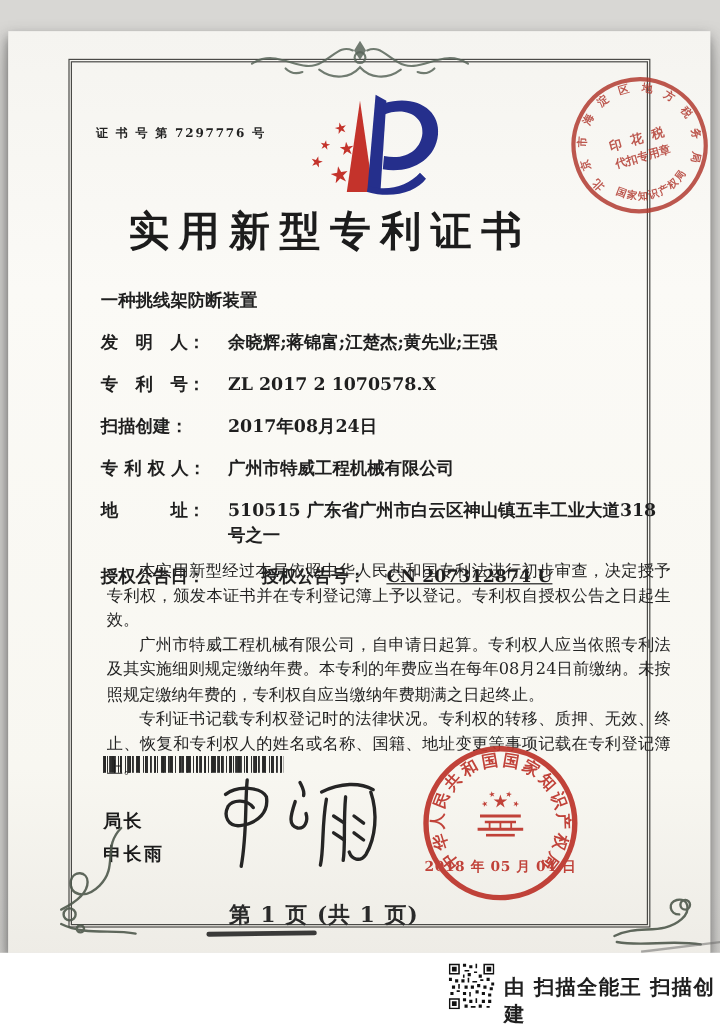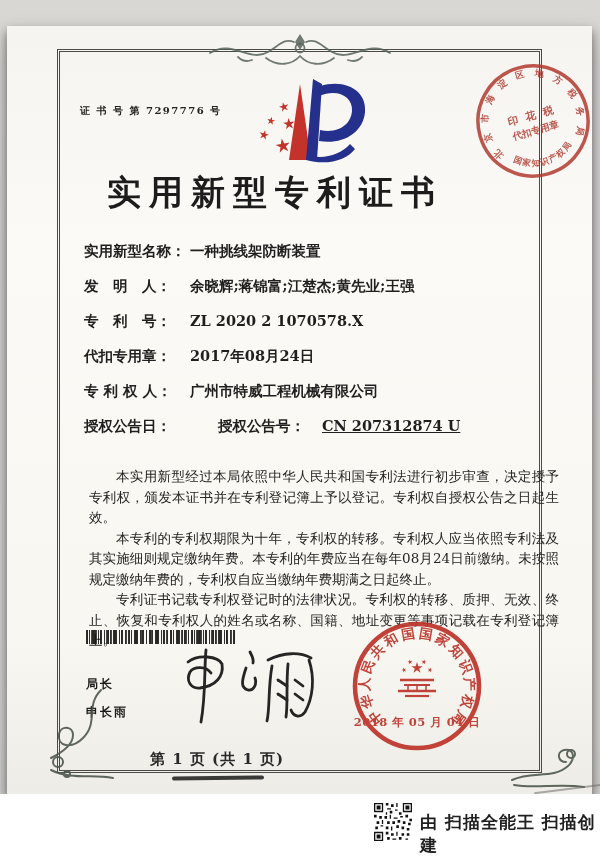--- a/index.html
+++ b/index.html
@@ -42,29 +42,29 @@
   .paras{position:absolute;left:66px;top:466px;width:470px;font-size:13.5px;
     line-height:20.5px;color:#242424;font-weight:500;text-align:justify;margin-left:23px;}
   .paras p{margin:0;text-indent:2em;}
 
   .barcode{position:absolute;left:86px;top:630px;width:150px;height:14px;opacity:.9;
     background:
       repeating-linear-gradient(90deg,#1a1a1a 0 1px,rgba(0,0,0,0) 1px 3px),
       repeating-linear-gradient(90deg,#111 0 2px,rgba(0,0,0,0) 2px 7px),
       repeating-linear-gradient(90deg,#333 0 1px,rgba(0,0,0,0) 1px 5px);}
 
-  .signer{position:absolute;left:86px;top:670px;font-size:12px;font-weight:700;
+  .signer{position:absolute;left:86px;top:670px;font-size:15px;font-weight:700;
     line-height:28px;color:#1b1b1b;letter-spacing:2px;}
   .signature{position:absolute;left:168px;top:636px;width:164px;height:98px;}
 
   .seal-main{position:absolute;left:347px;top:616px;width:140px;height:140px;}
   .seal-tr{position:absolute;left:470px;top:58px;width:126px;height:126px;}
 
-  .footer{position:absolute;left:150px;top:750px;width:240px;
-    font-size:15px;font-weight:600;color:#2a2a2a;letter-spacing:1px;}
+  .footer{position:absolute;left:150px;top:750px;width:240px;text-align:center;
+    font-size:18px;font-weight:600;color:#2a2a2a;letter-spacing:1px;}
 
   .corner-bl{position:absolute;left:43px;top:688px;width:72px;height:98px;}
   .corner-br{position:absolute;left:510px;top:740px;width:76px;height:50px;}
 
   .scanbar{position:absolute;left:0;bottom:0;width:600px;height:62px;background:#ffffff;}
   .qr{position:absolute;left:374px;top:9px;width:38px;height:38px;}
   .scantext{position:absolute;left:420px;top:17px;font-size:17px;font-weight:600;
     color:#1f1f1f;letter-spacing:1px;
     font-family:"DejaVu Sans","Liberation Sans",sans-serif;}
 
@@ -138,49 +138,52 @@
         </g>
       <text y="-2" text-anchor="middle" font-size="10.5" font-weight="bold" letter-spacing="2">印 花 税</text>
       <text y="13" text-anchor="middle" font-size="9.5" font-weight="bold">代扣专用章</text>
     </g>
   </svg>
 
   <div class="title">实用新型专利证书</div>
 
   <div class="fields">
     <div class="frow">
-      <span class="flabel">实用新型名称：</span>
       <span class="fvalue">一种挑线架防断装置</span>
     </div>
     <div class="frow">
       <span class="flabel">发　明　人：</span>
       <span class="fvalue">余晓辉;蒋锦富;江楚杰;黄先业;王强</span>
     </div>
     <div class="frow">
       <span class="flabel">专　利　号：</span>
-      <span class="fvalue">ZL 2020 2 1070578.X</span>
-    </div>
-    <div class="frow">
-      <span class="flabel">代扣专用章：</span>
+      <span class="fvalue">ZL 2017 2 1070578.X</span>
+    </div>
+    <div class="frow">
+      <span class="flabel">扫描创建：</span>
       <span class="fvalue">2017年08月24日</span>
     </div>
     <div class="frow">
       <span class="flabel">专 利 权 人：</span>
       <span class="fvalue">广州市特威工程机械有限公司</span>
+    </div>
+    <div class="frow addr">
+      <span class="flabel">地　　　址：</span>
+      <span class="fvalue">510515 广东省广州市白云区神山镇五丰工业大道318号之一</span>
     </div>
     <div class="frow grant">
       <span class="flabel">授权公告日：</span>
       <span class="flabel2">授权公告号：</span>
       <span class="fvalue2">CN 207312874 U</span>
     </div>
   </div>
 
   <div class="paras">
     <p>本实用新型经过本局依照中华人民共和国专利法进行初步审查，决定授予专利权，颁发本证书并在专利登记簿上予以登记。专利权自授权公告之日起生效。</p>
-    <p>本专利的专利权期限为十年，专利权的转移。专利权人应当依照专利法及其实施细则规定缴纳年费。本专利的年费应当在每年08月24日前缴纳。未按照规定缴纳年费的，专利权自应当缴纳年费期满之日起终止。</p>
+    <p>广州市特威工程机械有限公司，自申请日起算。专利权人应当依照专利法及其实施细则规定缴纳年费。本专利的年费应当在每年08月24日前缴纳。未按照规定缴纳年费的，专利权自应当缴纳年费期满之日起终止。</p>
     <p>专利证书记载专利权登记时的法律状况。专利权的转移、质押、无效、终止、恢复和专利权人的姓名或名称、国籍、地址变更等事项记载在专利登记簿上。</p>
   </div>
 
   <div class="barcode"></div>
 
   <div class="signer">
     <div>局长</div>
     <div>申长雨</div>
   </div>
 

